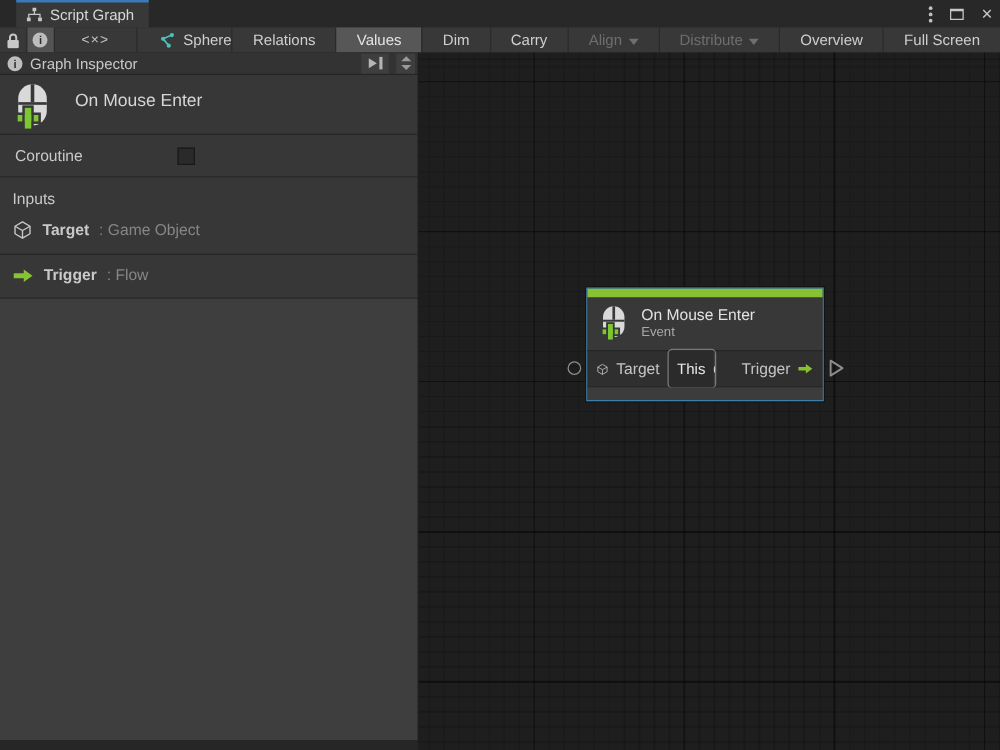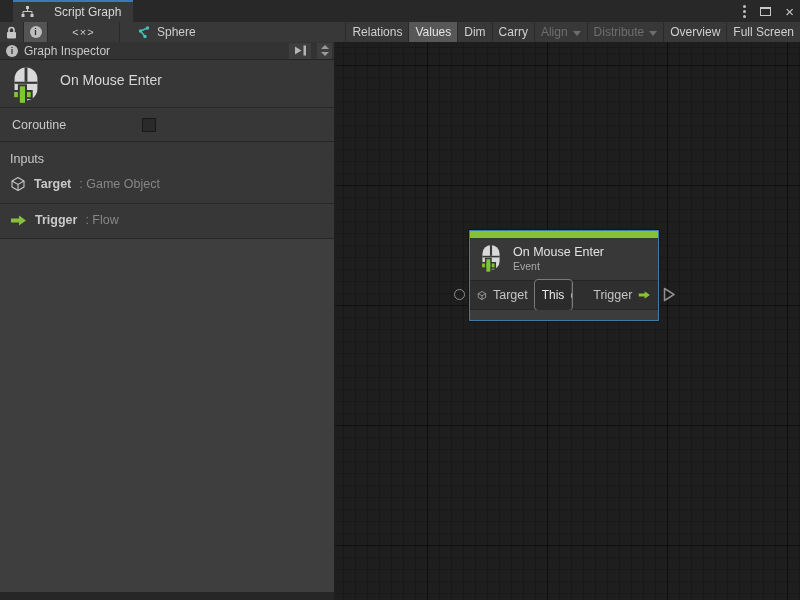--- a/index.html
+++ b/index.html
@@ -2,41 +2,41 @@
 <html><head>
 <meta charset="utf-8">
 <style>
   * { margin:0; padding:0; box-sizing:border-box; }
   html,body { width:800px; height:600px; overflow:hidden; background:#282828;
     font-family:"Liberation Sans", sans-serif; -webkit-font-smoothing:antialiased; }
 
   
   .titlebar { position:absolute; top:0; left:0; width:800px; height:22px; background:#282828; }
   .tab { position:absolute; left:13px; top:0; height:22px; padding:0 12px 0 8px;
-    background:#383838; border-top:2px solid #3A79BB; display:flex; align-items:center; gap:20px; }
+    background:#383838; border-top:2px solid #3A79BB; display:flex; align-items:center; gap:6px; }
   .tab-label { font-size:12px; color:#D8D8D8; white-space:nowrap; }
   .win-controls { position:absolute; right:6px; top:0; height:22px; display:flex; align-items:center; gap:14px; }
   .kebab { display:flex; flex-direction:column; gap:2px; width:3px; }
   .kebab i { width:3px; height:3px; border-radius:50%; background:#C0C0C0; }
   .maxbox { width:11px; height:9px; border:1px solid #C8C8C8; border-top:2px solid #C8C8C8; }
   .closex { color:#C8C8C8; font-size:15px; line-height:15px; }
 
   
   .toolbar { position:absolute; top:22px; left:0; width:800px; height:20px; background:#383838;
     display:flex; align-items:stretch; font-size:12px; color:#CFCFCF; }
   .tb-btn { display:flex; align-items:center; justify-content:center; border-right:1px solid #2A2A2A; }
   .tb-sq { width:24px; }
   .tb-active { background:#545454; }
   .tb-code { width:72px; color:#C8C8C8; font-size:11px; letter-spacing:1px; }
   .tb-graphname { display:flex; align-items:center; gap:7px; margin-left:17px; }
   .tb-zoomgrp { display:flex; align-items:center; margin-left:24px; }
   .slider { position:relative; width:84px; height:2px; background:#8F8F8F; margin:0 8px 0 7px; }
   .slider .handle { position:absolute; right:-2px; top:-4px; width:10px; height:10px; border-radius:50%; background:#9B9B9B; }
   .tb-right { margin-left:auto; display:flex; align-items:stretch; }
-  .tb-txt { padding:0 6px; display:flex; align-items:center; gap:5px; border-left:1px solid #2A2A2A; white-space:nowrap; }
+  .tb-txt { padding:0 16px; display:flex; align-items:center; gap:5px; border-left:1px solid #2A2A2A; white-space:nowrap; }
   .tb-txt.active { background:#575757; color:#E4E4E4; }
   .tb-txt.disabled { color:#6E6E6E; }
   .caret { width:0; height:0; border-left:4px solid transparent; border-right:4px solid transparent; border-top:5px solid #6E6E6E; margin-top:2px; }
 
   
   .inspector { position:absolute; left:0; top:42px; width:335px; height:558px;
     background:#262626; border-right:1px solid #202020; display:flex; flex-direction:column; }
   .insp-header { height:18px; background:#333333; border-bottom:1px solid #242424;
     display:flex; align-items:center; padding:0 2px 0 6px; gap:6px; }
   .insp-header-title { flex:1; font-size:12px; color:#C9C9C9; }

